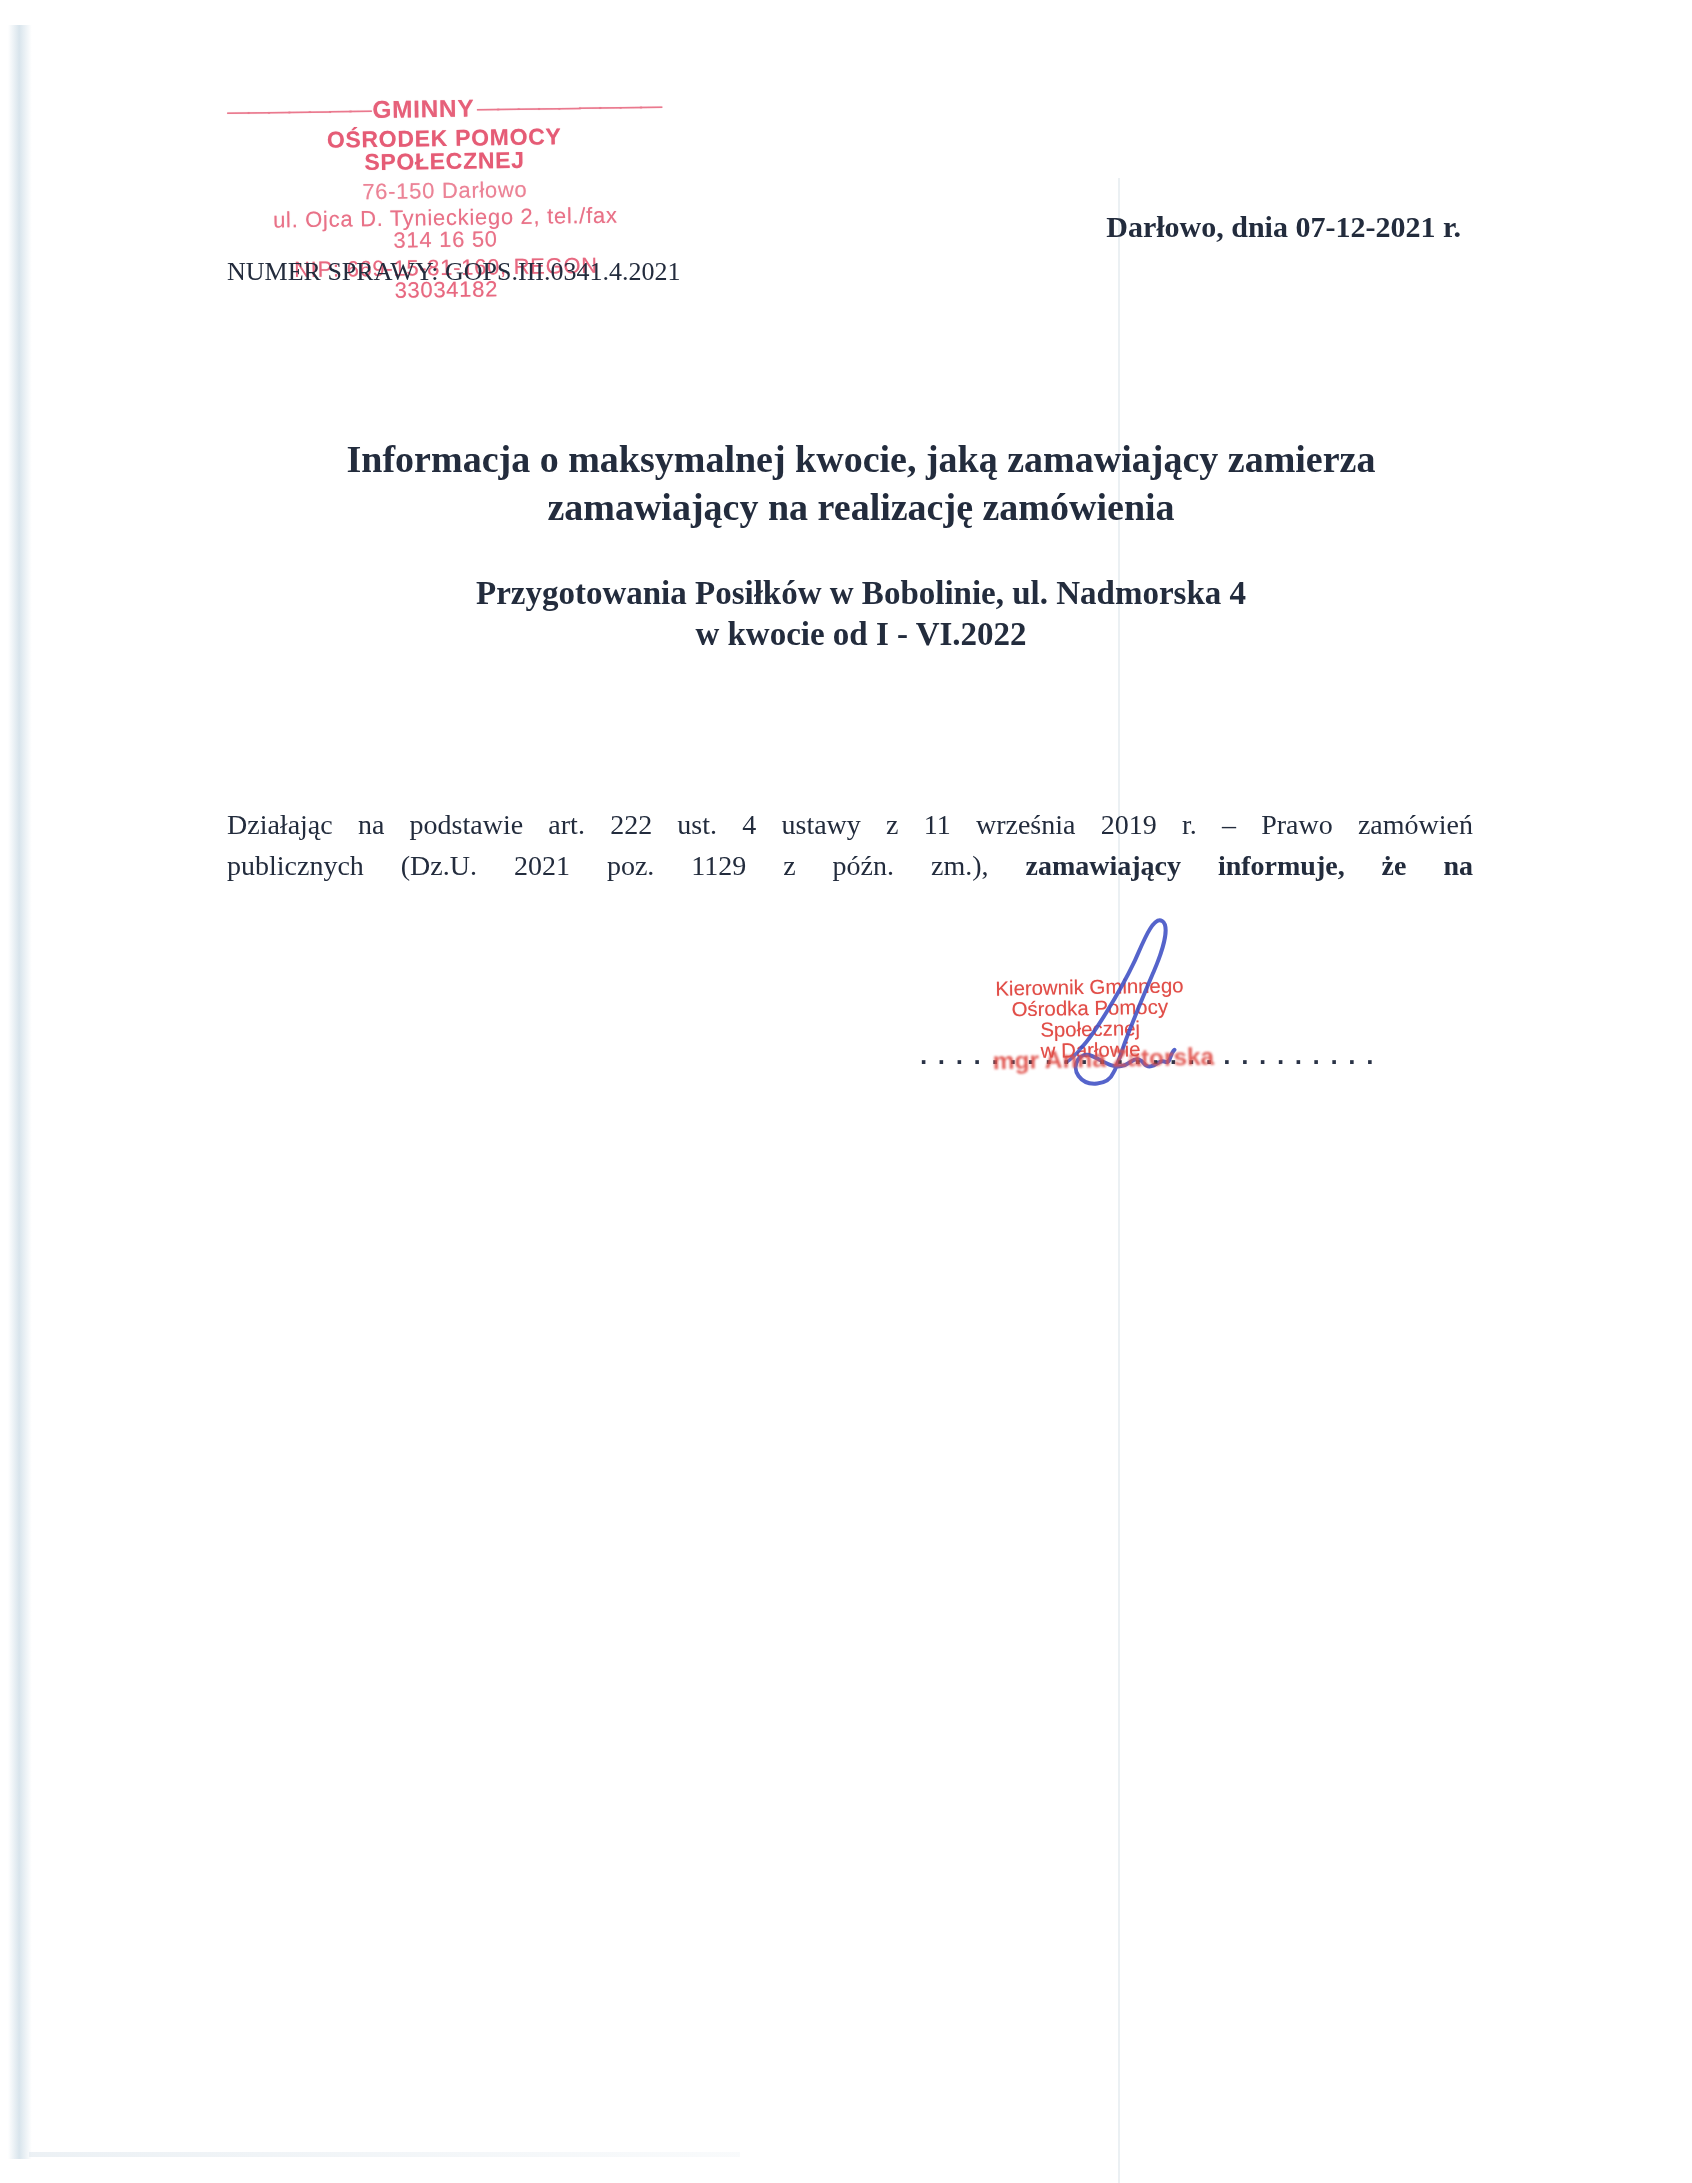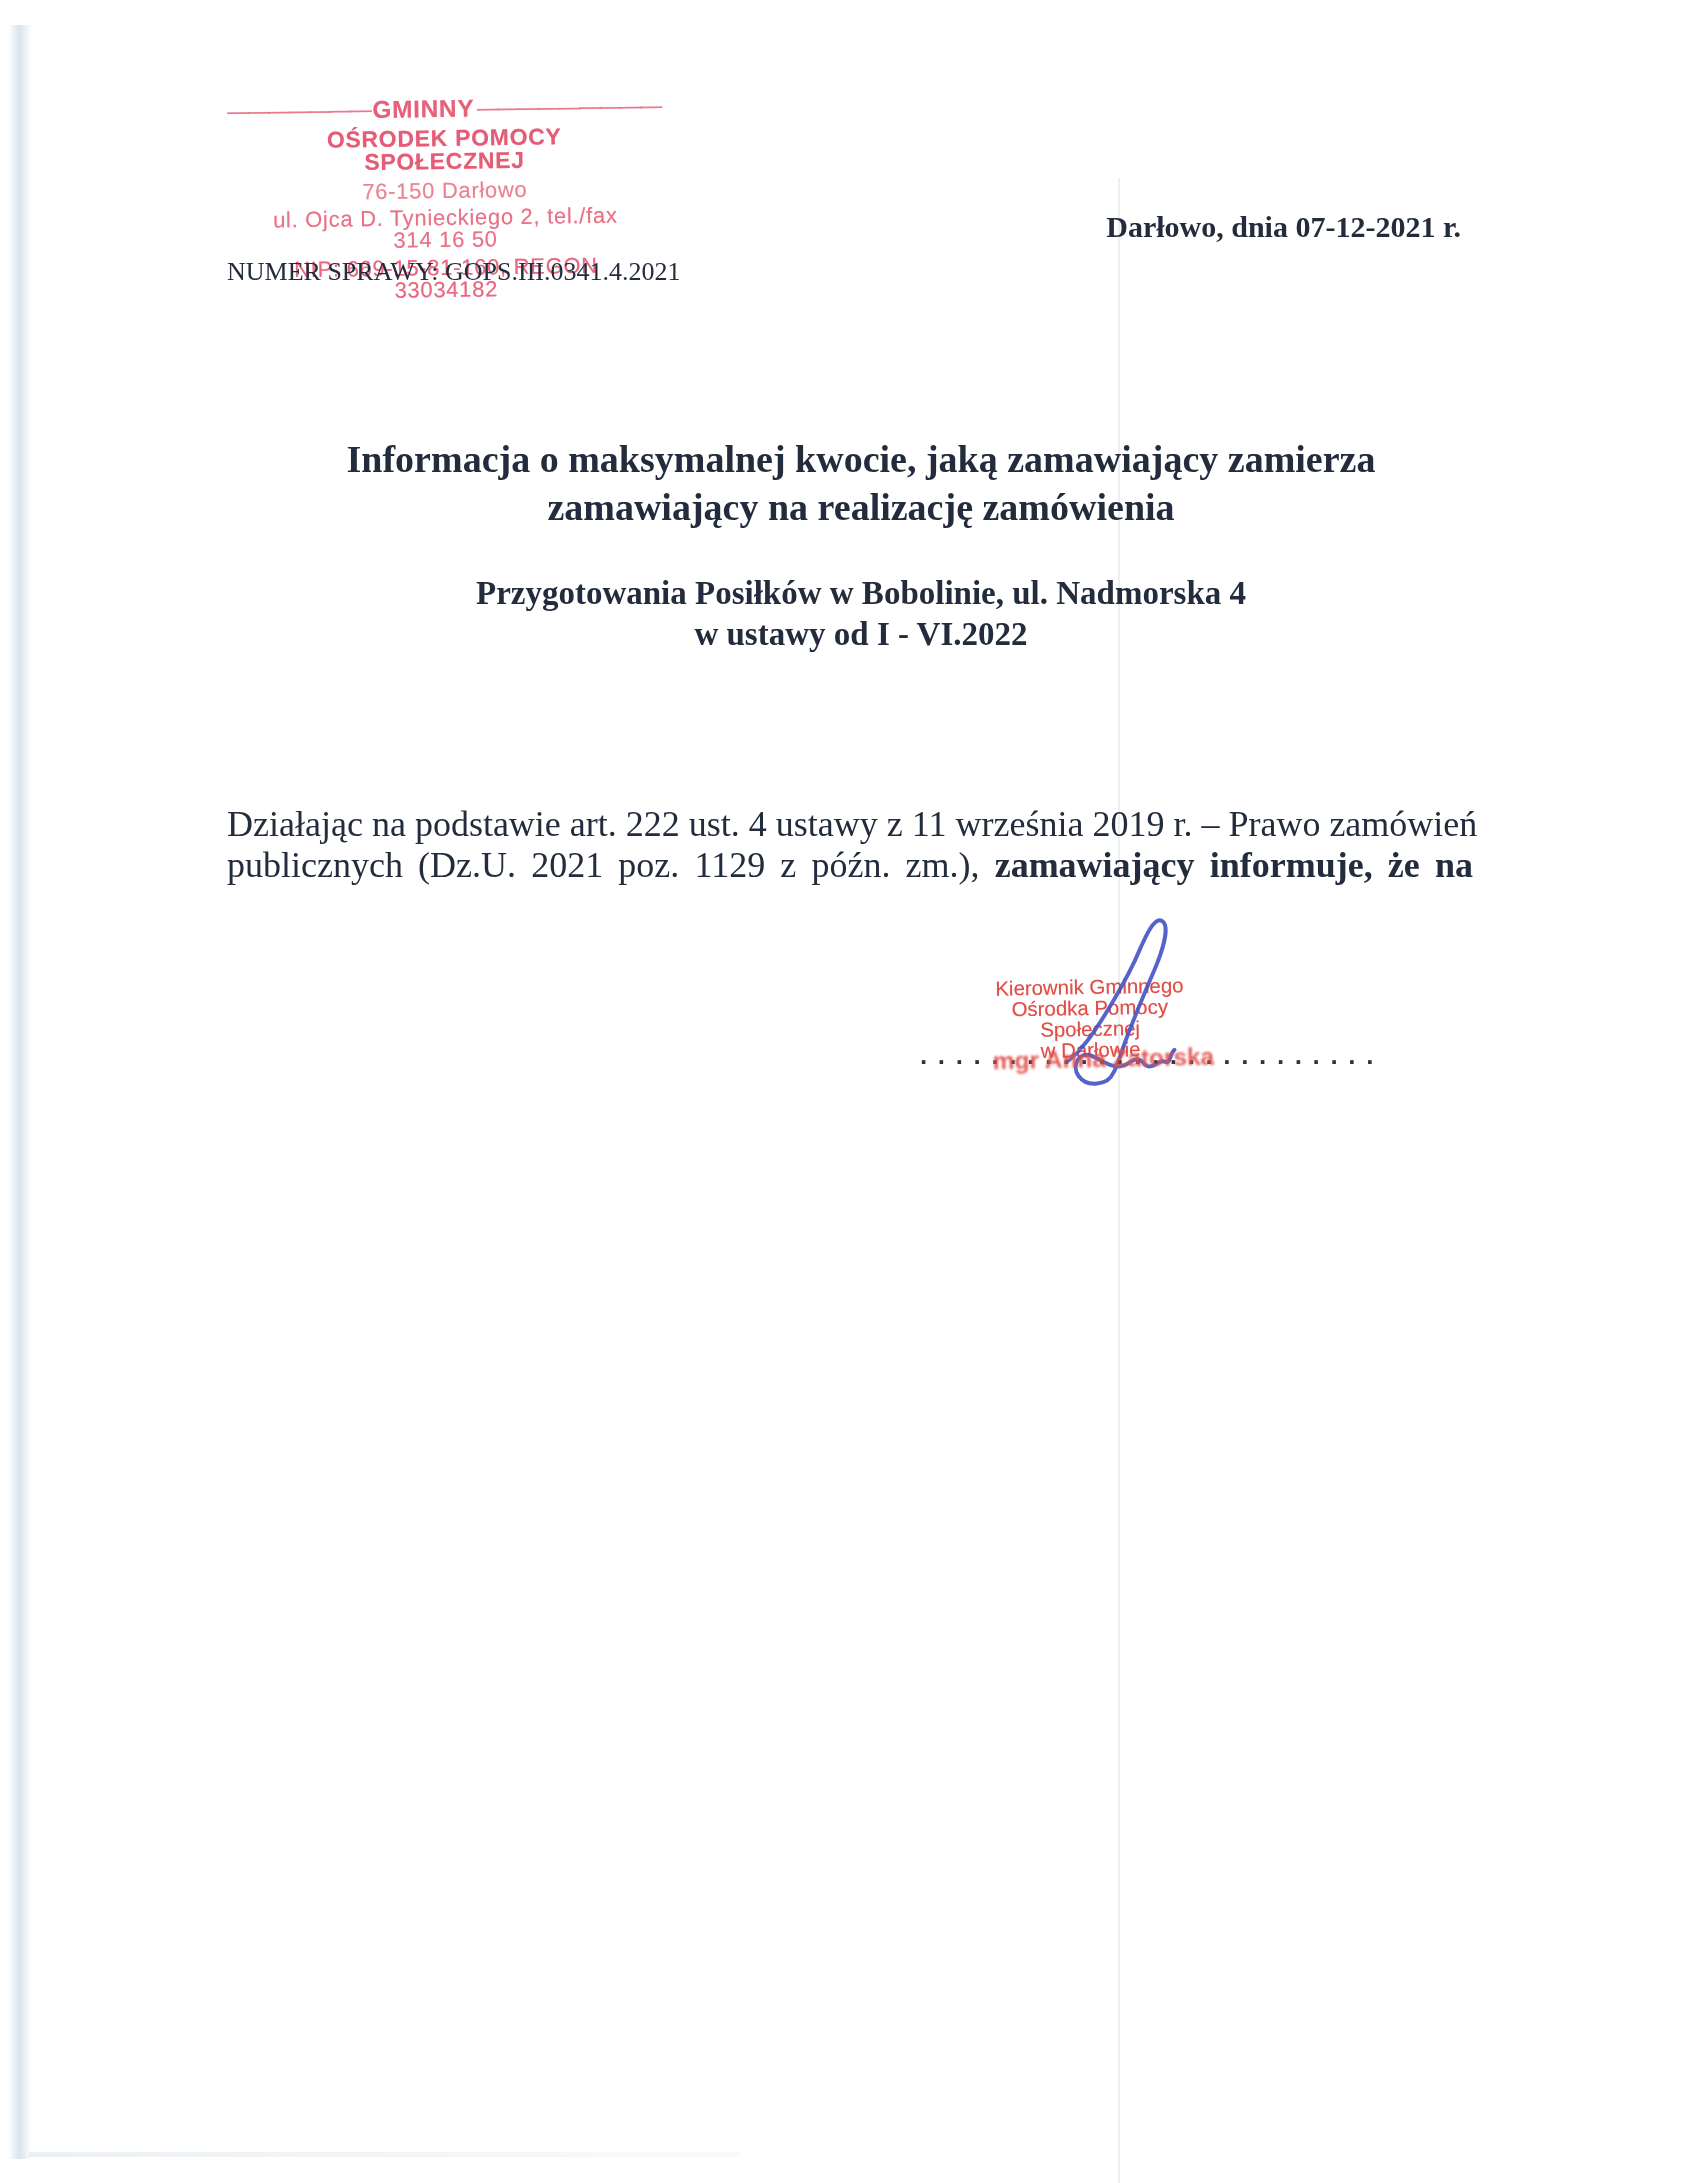--- a/index.html
+++ b/index.html
@@ -55,21 +55,21 @@
     font-size:26px;line-height:32px;white-space:nowrap;
   }
 
   .headings{position:absolute;left:216px;top:435px;width:1290px;text-align:center;font-weight:700;}
   .title-block{font-size:38px;line-height:48px;}
   .subject-block{margin-top:42px;font-size:33px;line-height:41px;}
   .headings div{white-space:nowrap;}
 
   .body-block{
     position:absolute;left:227px;top:804px;width:1246px;
-    font-size:36px;line-height:41px;
+    font-size:28px;line-height:41px;
   }
   .body-line{text-align:justify;text-align-last:justify;white-space:nowrap;}
   .body-line.last{text-align-last:left;}
   .body-block b{font-weight:700;}
 
   
   .sig-stamp{
     position:absolute;left:968px;top:977px;width:244px;
     font-family:"Liberation Sans", sans-serif;
     color:var(--sig-red,#e0453f);
@@ -121,21 +121,21 @@
   <div class="date-line">Darłowo, dnia 07-12-2021 r.</div>
   <div class="case-number">NUMER SPRAWY: GOPS.III.0341.4.2021</div>
 
   <div class="headings">
     <div class="title-block">
       <div>Informacja o maksymalnej kwocie, jaką zamawiający zamierza</div>
       <div>zamawiający na realizację zamówienia</div>
     </div>
     <div class="subject-block">
       <div>Przygotowania Posiłków w Bobolinie, ul. Nadmorska 4</div>
-      <div>w ustawy od I - VI.2022</div>
+      <div>w kwocie od I - VI.2022</div>
     </div>
   </div>
 
   <div class="body-block">
     <div class="body-line">Działając na podstawie art. 222 ust. 4 ustawy z 11 września 2019 r. – Prawo zamówień</div>
     <div class="body-line"><span>publicznych (Dz.U. 2021 poz. 1129 z późn. zm.), </span><b>zamawiający informuje, że na</b></div>
   </div>
 
   <div class="sig-stamp">
     <div>Kierownik Gminnego</div>

